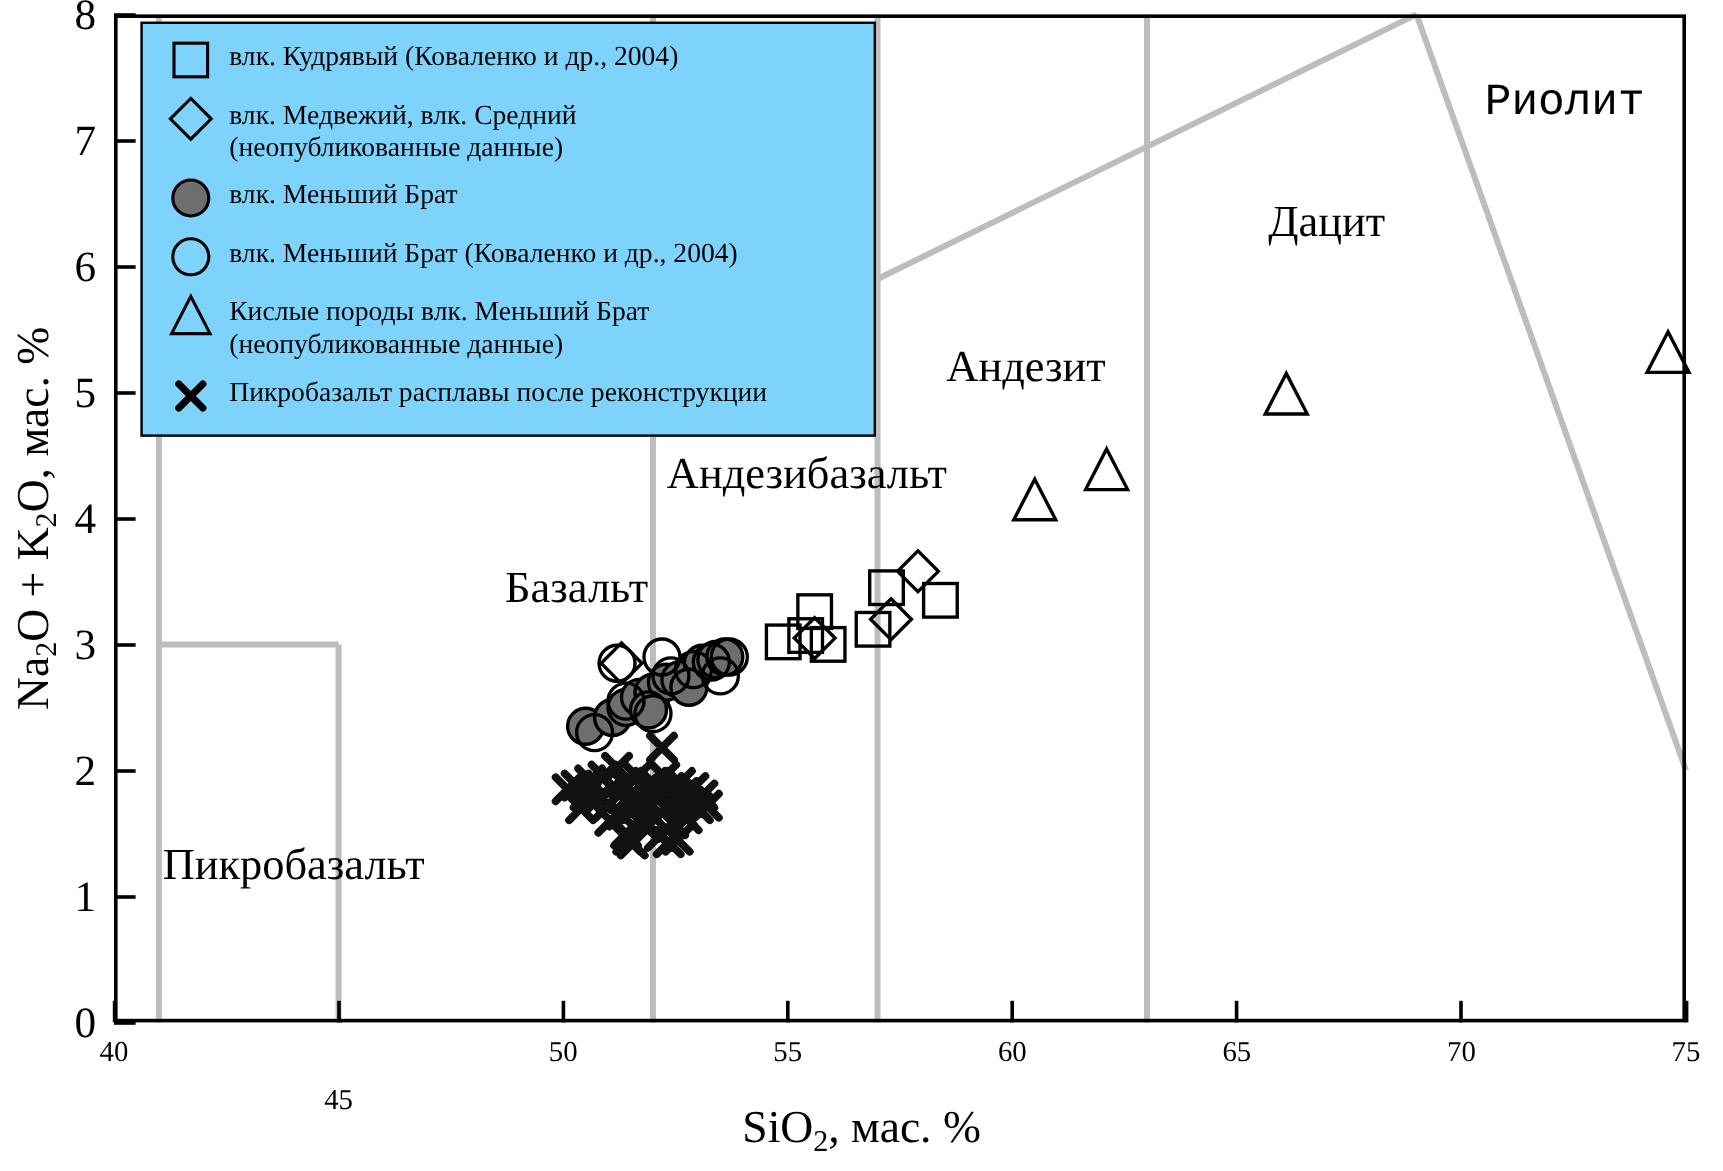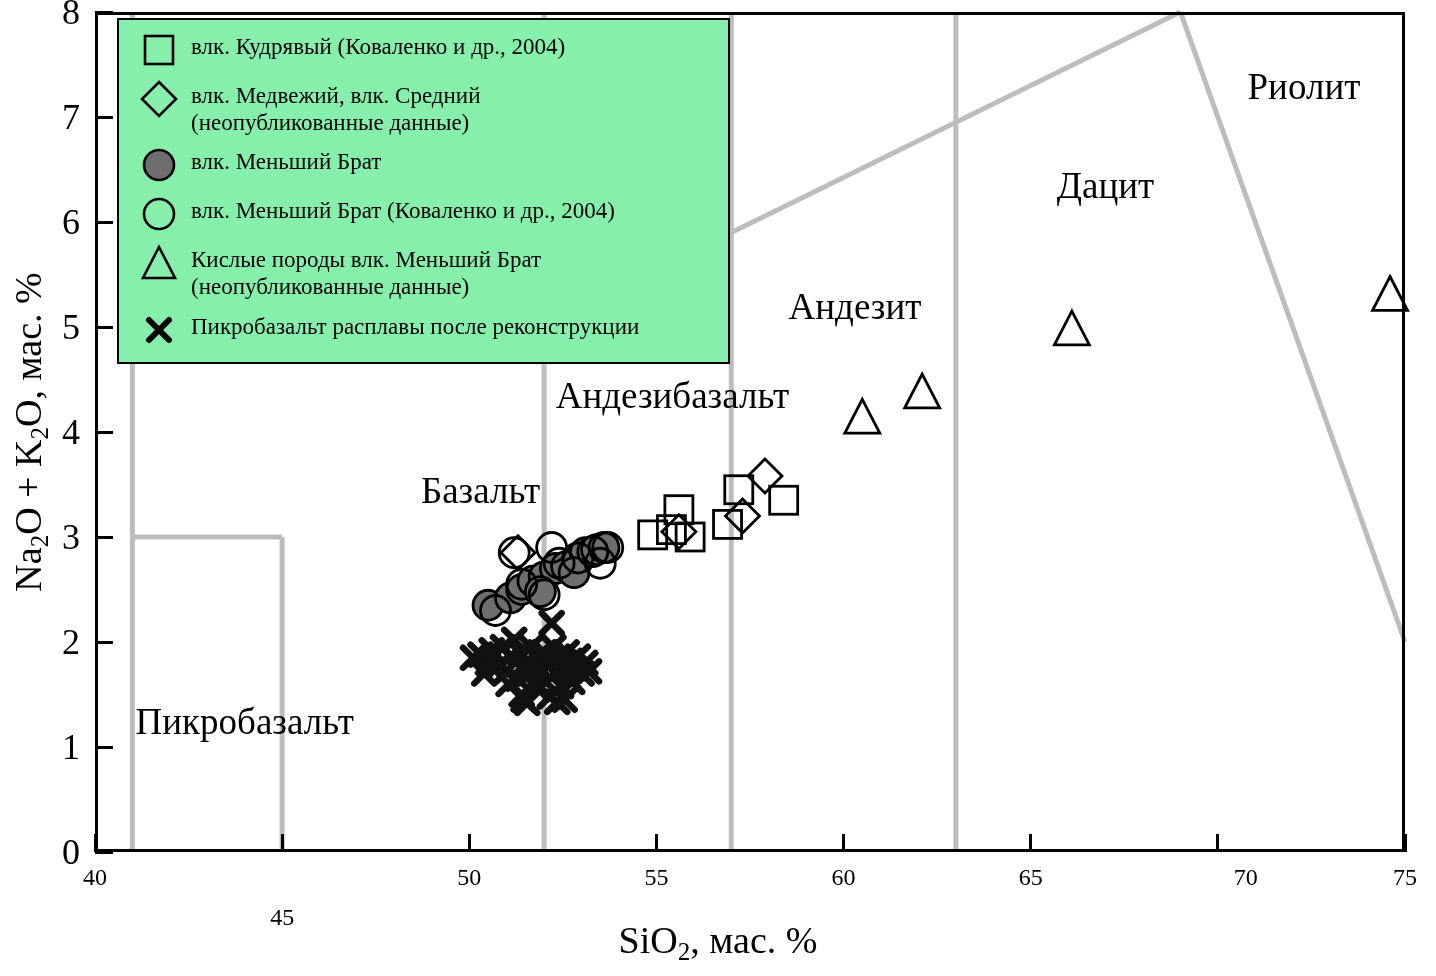--- a/index.html
+++ b/index.html
@@ -15,21 +15,21 @@
 
   .ylabel{position:absolute;left:-62px;top:50%;transform:translate(-50%,-50%) rotate(-90deg);transform-origin:center center;white-space:nowrap;font-size:38px;}
   .xlabel{position:absolute;left:50%;transform:translateX(-50%);white-space:nowrap;font-size:38px;}
 
   sub{font-size:0.66em;vertical-align:-0.28em;}
 
   
   .field{position:absolute;font-size:37px;white-space:nowrap;transform:translate(-50%,-50%);}
 
   
-  .legend{position:absolute;left:22px;top:6px;width:613px;border:2px solid #000;background:#86efac;padding:10px 8px 12px 8px;box-sizing:border-box;}
+  .legend{position:absolute;left:22px;top:6px;width:613px;border:2px solid #000;background:#7dd3fc;padding:10px 8px 12px 8px;box-sizing:border-box;}
   .legend-row{display:flex;align-items:flex-start;margin:0 0 9px 0;}
   .legend-sym{width:64px;min-width:64px;height:40px;position:relative;}
   .legend-txt{font-size:23px;line-height:1.16;padding-top:4px;}
   .legend-row:last-child{margin-bottom:0;}
 </style>
 </head>
 <body>
 
 <div id="root">
 
@@ -130,21 +130,21 @@
         <path d="M467.21428571428567,659.9 L487.21428571428567,679.9 M487.21428571428567,659.9 L467.21428571428567,679.9" stroke="#111" stroke-width="6.5" stroke-linecap="round"></path>
       </svg>
     <div class="frame"></div>
 
     <div id="field-labels">
         <div class="field" style="left: 149.714px; top: 708.75px;">Пикробазальт</div>
         <div class="field" style="left: 385.514px; top: 477.75px;">Базальт</div>
         <div class="field" style="left: 568.914px; top: 383.25px; padding-left: 17px;">Андезибазальт</div>
         <div class="field" style="left: 760px; top: 294px; text-align: right;">Андезит</div>
         <div class="field" style="left: 1010.57px; top: 173.25px;">Дацит</div>
-        <div class="field" style="left: 1208.94px; top: 73.5px;">Риолит</div>
+        <div class="field" style="left: 1208.94px; top: 73.5px; font-family: Liberation Mono, monospace;">Риолит</div>
       </div>
 
     <div class="legend">
       <div class="legend-row">
         <span class="legend-sym">
           <svg width="64" height="40" viewBox="0 0 64 40">
               <rect x="18" y="6" width="28" height="28" fill="none" stroke="#000" stroke-width="2.6"></rect>
             </svg>
         </span>
         <span class="legend-txt">влк. Кудрявый (Коваленко и др., 2004)</span>
@@ -214,21 +214,21 @@
 
   <div id="ylabel-holder" class="ylabel" style="left: 30px; top: 432px;">Na<sub>2</sub>O + K<sub>2</sub>O, мас. %</div>
   <div id="xlabel-holder" class="xlabel" style="top:918px;left:718px;">SiO<sub>2</sub>, мас. %</div>
   <div id="tick-labels">
       <div class="xtick-label" style="left: 95px; top: 864px;">40</div>
       <div class="xtick-label" style="left: 282.143px; top: 864px; margin-top: 40px;">45</div>
       <div class="xtick-label" style="left: 469.286px; top: 864px;">50</div>
       <div class="xtick-label" style="left: 656.429px; top: 864px;">55</div>
       <div class="xtick-label" style="left: 843.571px; top: 864px;">60</div>
       <div class="xtick-label" style="left: 1030.71px; top: 864px;">65</div>
-      <div class="xtick-label" style="left: 1217.86px; top: 864px; text-align: right;">70</div>
+      <div class="xtick-label" style="left: 1217.86px; top: 864px;">70</div>
       <div class="xtick-label" style="left: 1405px; top: 864px;">75</div>
       <div style="position: absolute; left: 25px; top: 852px; transform: translateY(-50%); width: 55px; text-align: right; font-size: 36px;">0</div>
       <div style="position: absolute; left: 25px; top: 747px; transform: translateY(-50%); width: 55px; text-align: right; font-size: 36px;">1</div>
       <div style="position: absolute; left: 25px; top: 642px; transform: translateY(-50%); width: 55px; text-align: right; font-size: 36px;">2</div>
       <div style="position: absolute; left: 25px; top: 537px; transform: translateY(-50%); width: 55px; text-align: right; font-size: 36px;">3</div>
       <div style="position: absolute; left: 25px; top: 432px; transform: translateY(-50%); width: 55px; text-align: right; font-size: 36px;">4</div>
       <div style="position: absolute; left: 25px; top: 327px; transform: translateY(-50%); width: 55px; text-align: right; font-size: 36px;">5</div>
       <div style="position: absolute; left: 25px; top: 222px; transform: translateY(-50%); width: 55px; text-align: right; font-size: 36px;">6</div>
       <div style="position: absolute; left: 25px; top: 117px; transform: translateY(-50%); width: 55px; text-align: right; font-size: 36px;">7</div>
       <div style="position: absolute; left: 25px; top: 12px; transform: translateY(-50%); width: 55px; text-align: right; font-size: 36px;">8</div>

